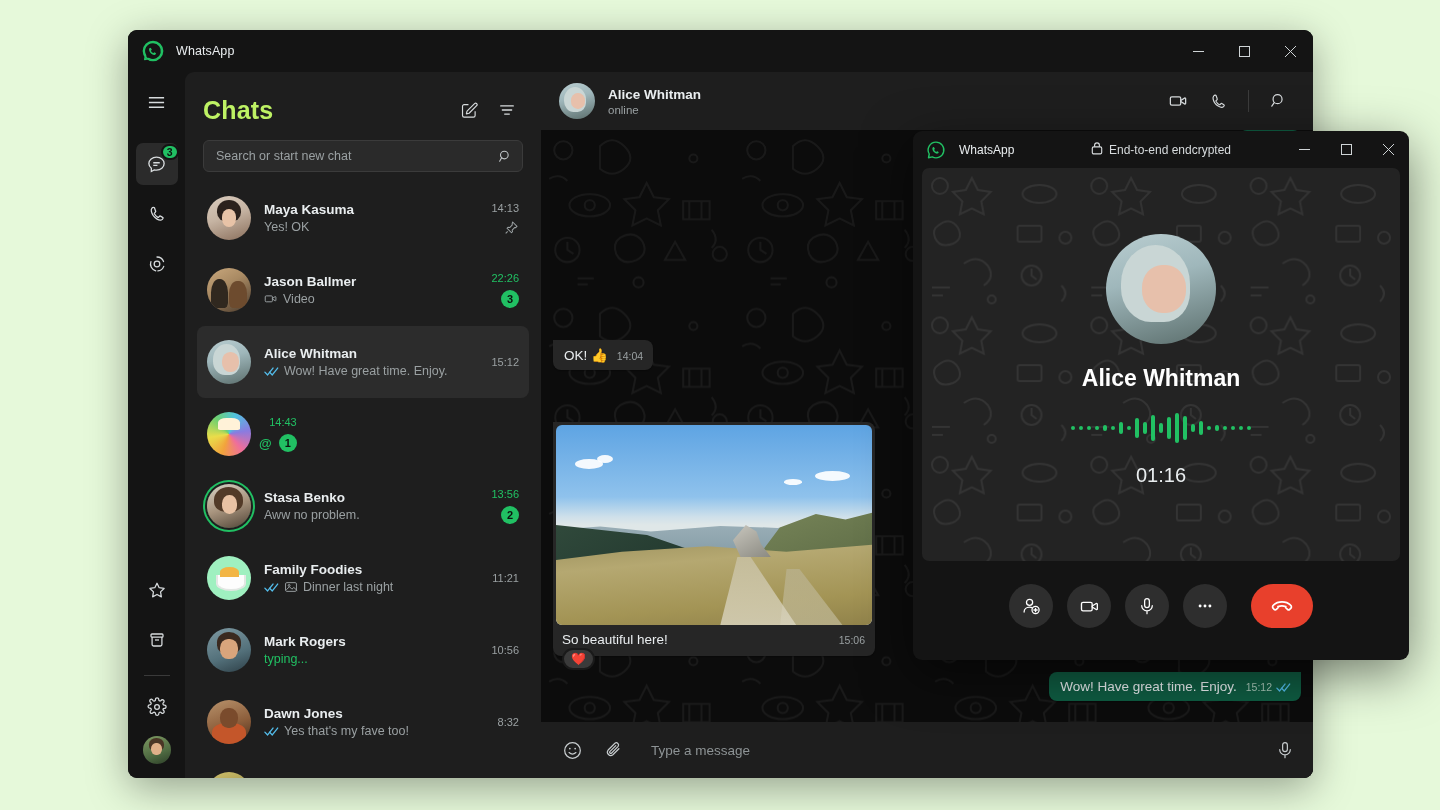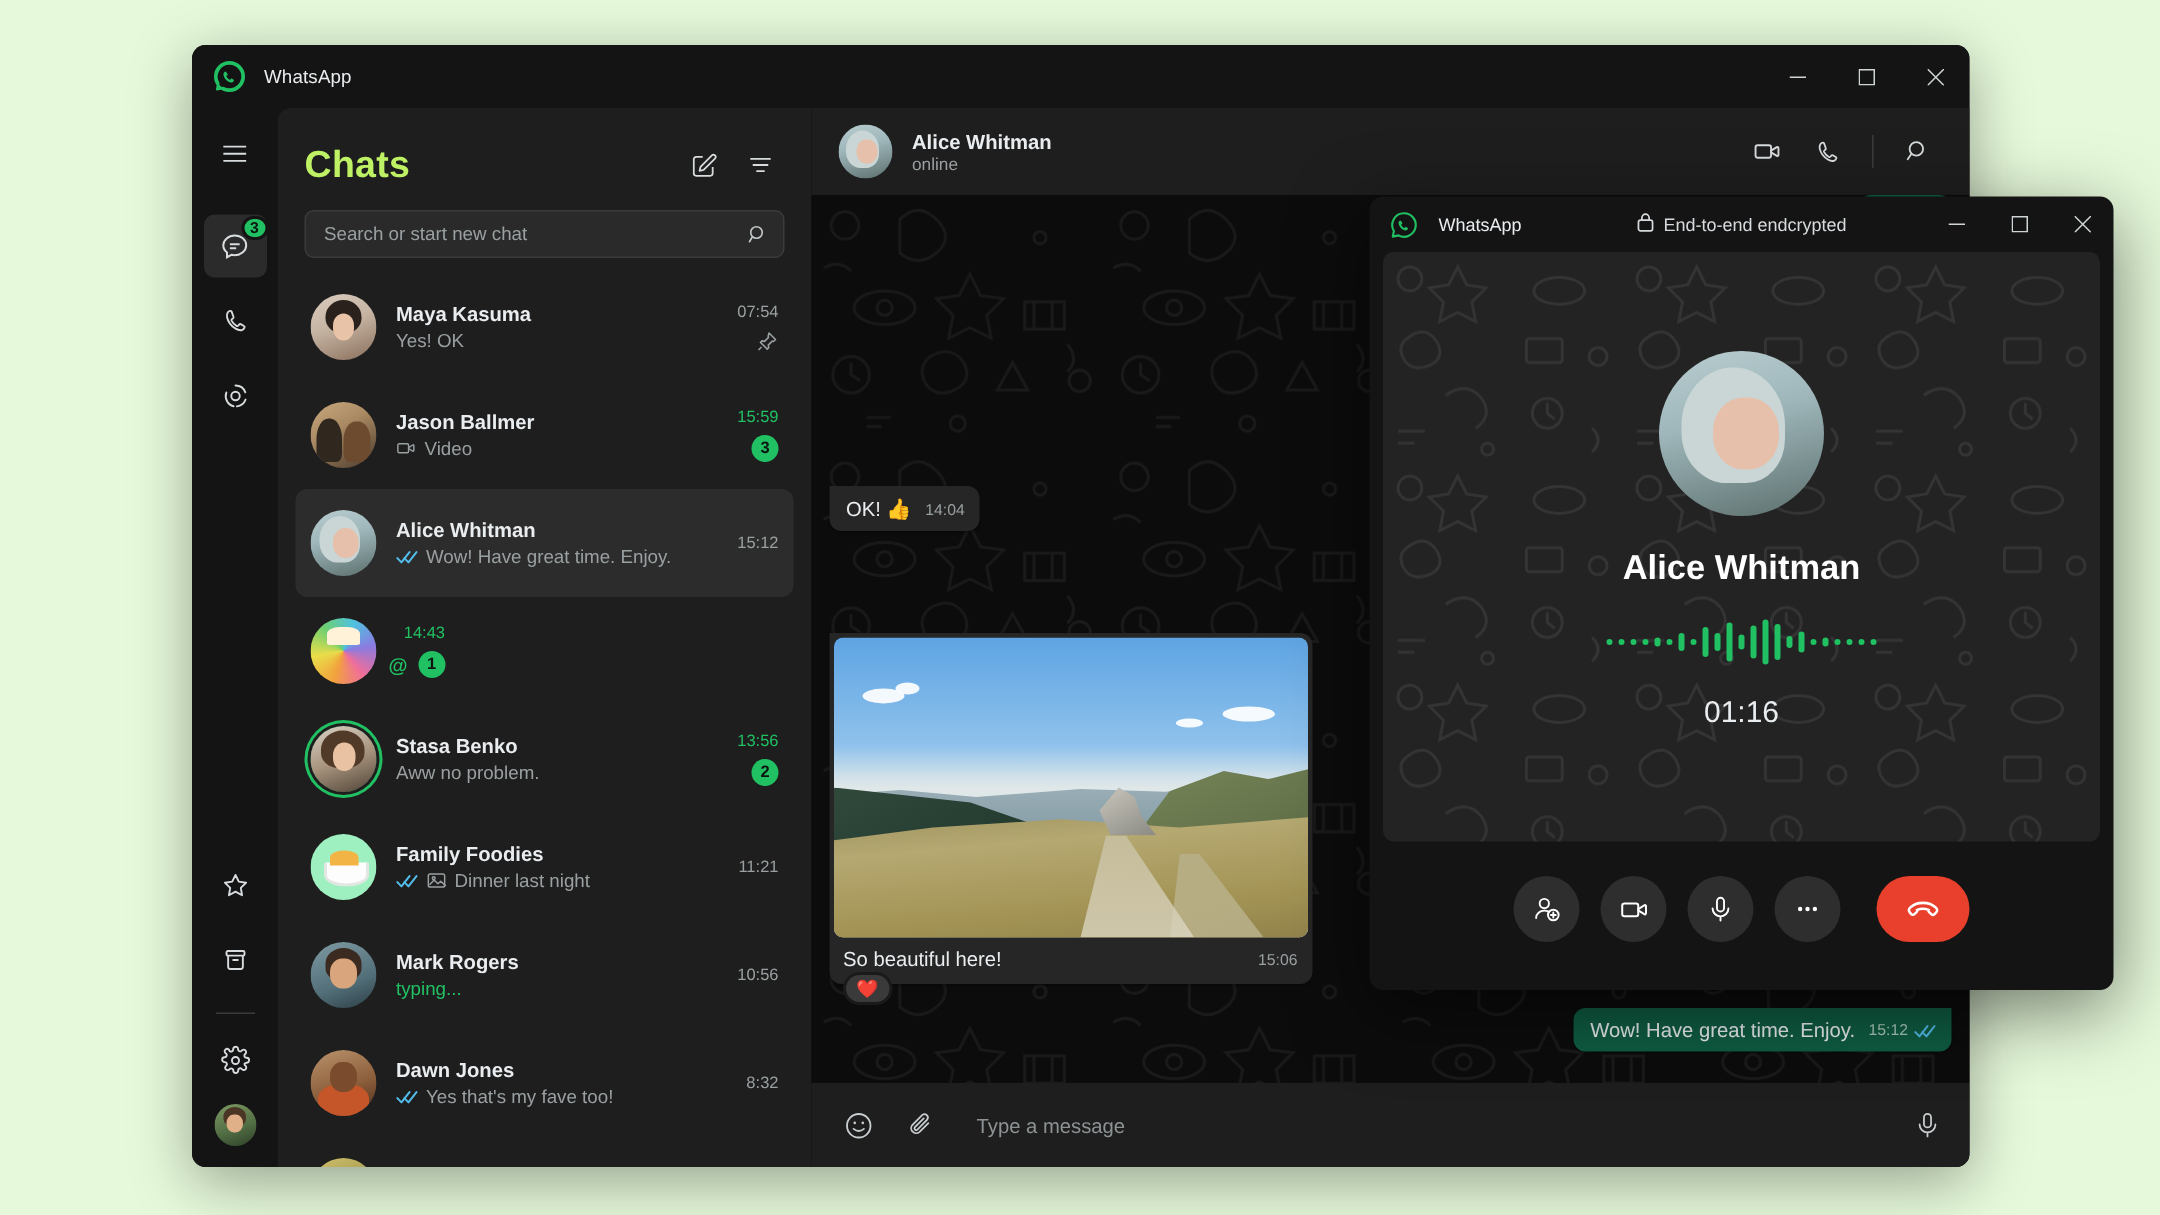--- a/index.html
+++ b/index.html
@@ -458,21 +458,21 @@
               <div class="cr-avatar">
                 <div class="av av-maya"></div>
               </div>
               <div class="cr-mid">
                 <div class="cr-name">Maya Kasuma</div>
                 <div class="cr-sub">
                   <span>Yes! OK</span>
                 </div>
               </div>
               <div class="cr-right">
-                <div class="cr-time">07:54</div>
+                <div class="cr-time">14:13</div>
                 <div class="cr-badge-row">
                   <span style="display:inline-flex;color:#9aa0a2">
                     <svg width="15" height="15" viewBox="0 0 18 18" fill="none" stroke="currentColor" stroke-width="1.25" stroke-linejoin="round">
                       <path d="M10.4 2.4l5.2 5.2-1.6 1.6-1-.3-3.2 3.2.4 2-1.2 1.2-5.4-5.4 1.2-1.2 2 .4 3.2-3.2-.3-1z"></path>
                       <path d="M4.4 13.6L2 16"></path>
                     </svg>
                   </span>
                 </div>
               </div>
             </div>
@@ -486,21 +486,21 @@
                   <span style="display:inline-flex;color:#9aa0a2">
                     <svg width="14" height="14" viewBox="0 0 18 18" fill="none" stroke="currentColor" stroke-width="1.25" stroke-linejoin="round">
                       <rect x="1.6" y="5" width="9.2" height="7.6" rx="1.3"></rect>
                       <path d="M10.8 8.2l3.5-2.2c.4-.3 1 0 1 .5v4.2c0 .5-.6.8-1 .5l-3.5-2.2z"></path>
                     </svg>
                   </span>
                   <span>Video</span>
                 </div>
               </div>
               <div class="cr-right">
-                <div class="cr-time green">15:59</div>
+                <div class="cr-time green">22:26</div>
                 <div class="cr-badge-row">
                   <span class="cr-badge">3</span>
                 </div>
               </div>
             </div>
             <div class="chat-row selected">
               <div class="cr-avatar">
                 <div class="av av-alice"></div>
               </div>
               <div class="cr-mid">
@@ -678,21 +678,21 @@
           </svg>
 
           <div class="msg-scroll">
 
             <div class="bubble out" style="right:12px; top:0px; border-top-right-radius:8px;">
               <div class="b-row">
                 <span>Here a</span>
               </div>
             </div>
 
-            <div class="bubble in" style="left:12px; top:194px;">
+            <div class="bubble in" style="left:12px; top:210px;">
               <div class="b-row">
                 <span>OK! 👍</span>
                 <span class="b-time">14:04</span>
               </div>
             </div>
 
             <div class="photo-bubble" style="left:12px; top:292px;">
               <div class="photo-inner">
                 <div class="photo">
                   <div class="ls">

